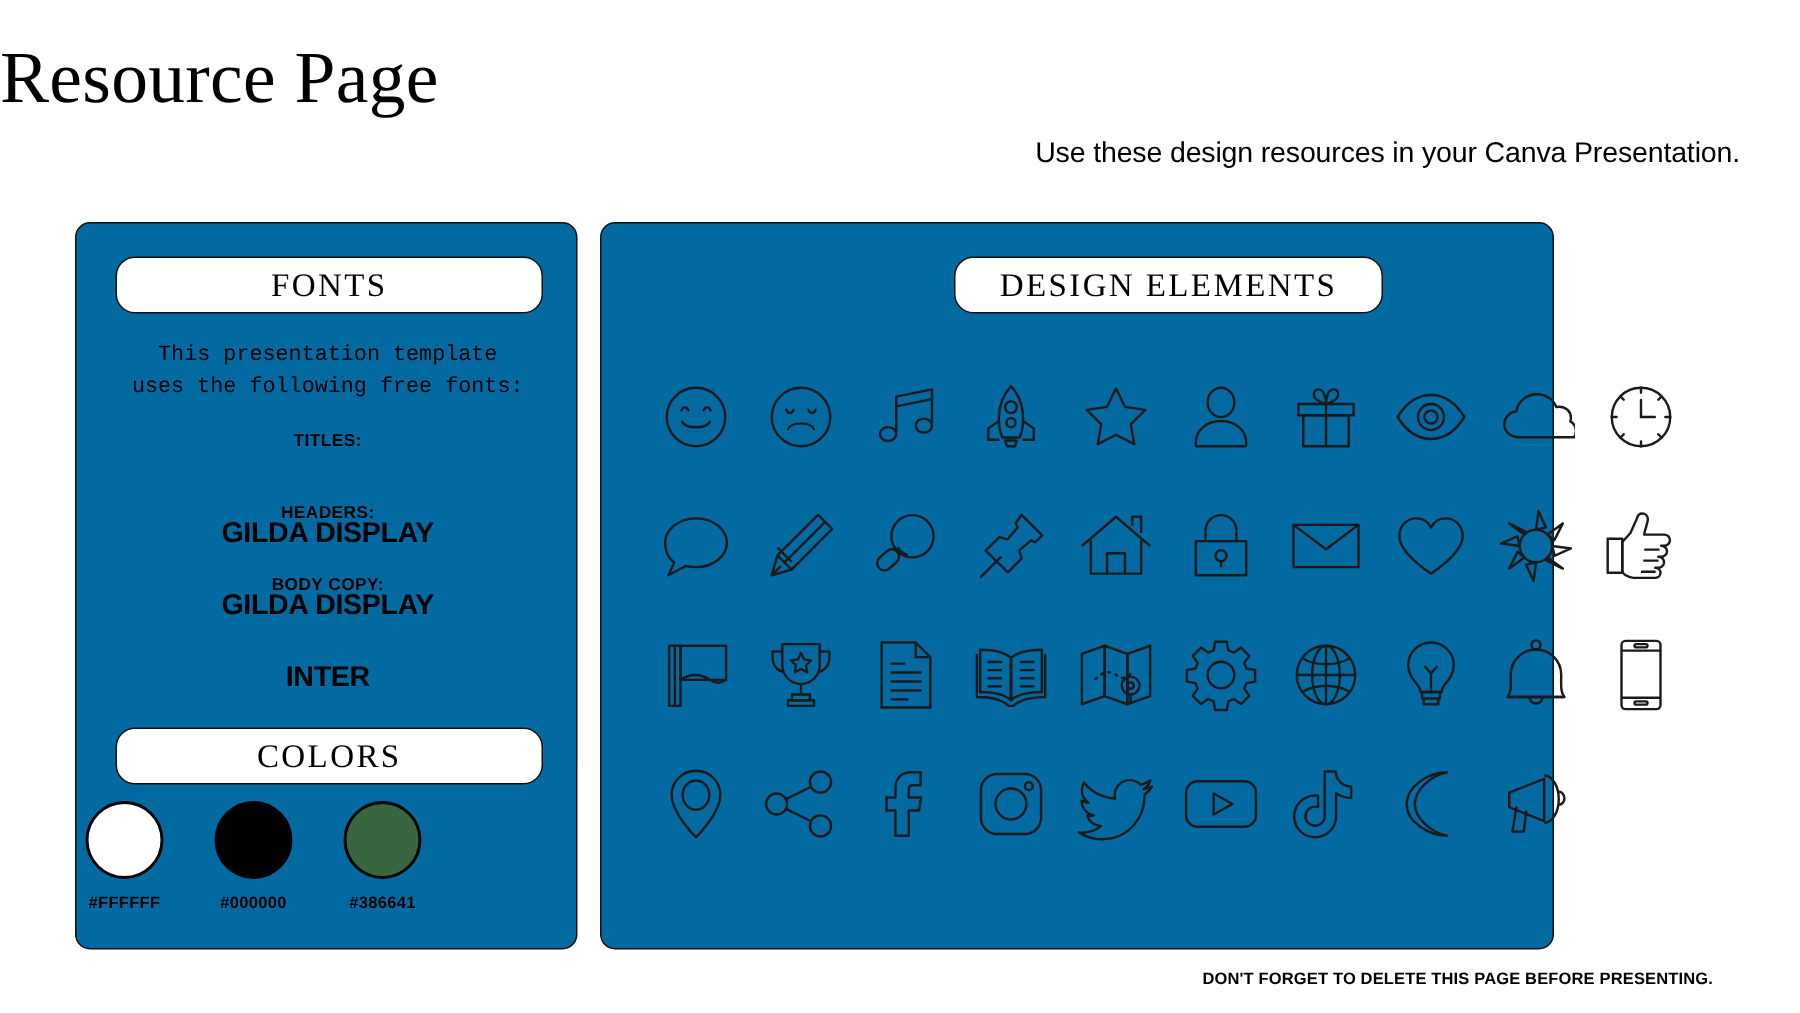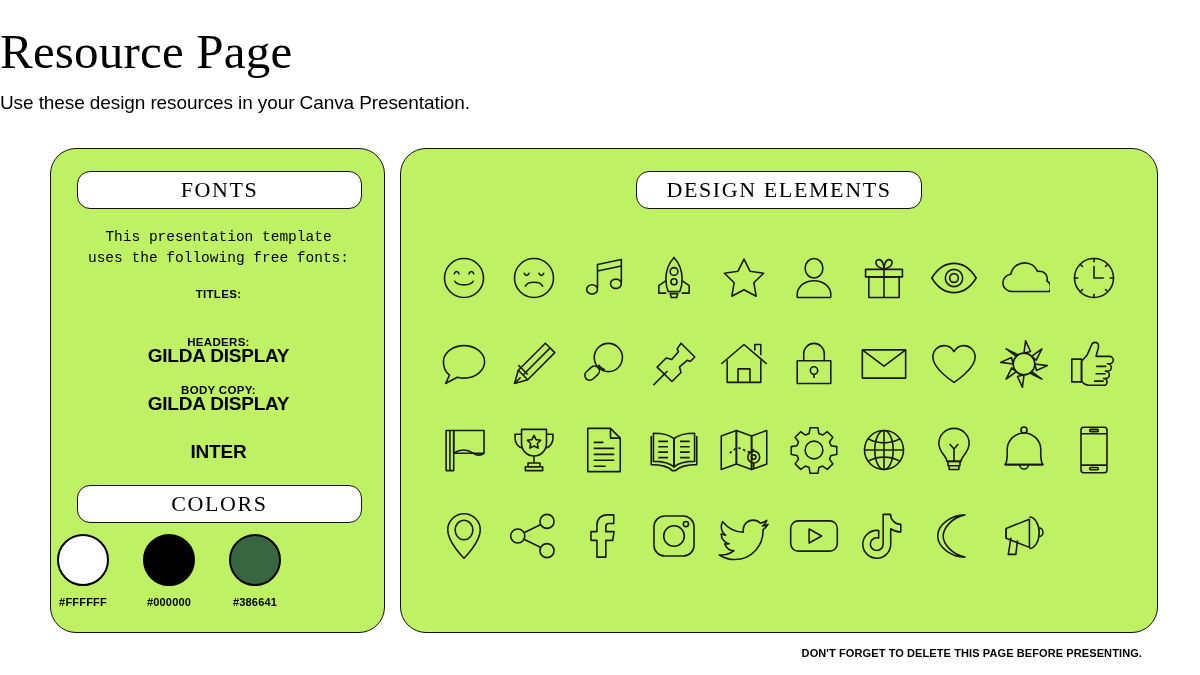--- a/index.html
+++ b/index.html
@@ -15,34 +15,34 @@
 
   
   .page-title {
     position: absolute; top: 26px; left: 0; width: 1200px;
     font-family: "Liberation Serif", "DejaVu Serif", serif;
     font-size: 49px; line-height: 1.05; font-weight: 400;
     letter-spacing: 0.2px;
   }
   .page-subtitle {
     position: absolute; top: 92px; left: 0; width: 1160px;
-    text-align: left;
+    text-align: right;
     font-family: "Liberation Sans", sans-serif;
     font-size: 19px; font-weight: 400; letter-spacing: -0.1px;
   }
 
   
   .panel {
     position: absolute;
     border: 1.6px solid #111111;
-    border-radius: 26px;
-    background: #bef264;
+    border-radius: 10px;
+    background: #0369a1;
   }
   .panel-left  { left: 50px;  top: 148px; width: 335px; height: 485px; }
-  .panel-right { left: 400px; top: 148px; width: 758px; height: 485px; }
+  .panel-right { left: 400px; top: 148px; width: 636px; height: 485px; }
 
   
   .pill {
     position: absolute;
     border: 1.6px solid #111111;
     border-radius: 13px;
     background: #ffffff;
     display: flex; align-items: center; justify-content: center;
     font-family: "Liberation Serif", "DejaVu Serif", serif;
     font-size: 22px; letter-spacing: 1.6px; font-weight: 400;

